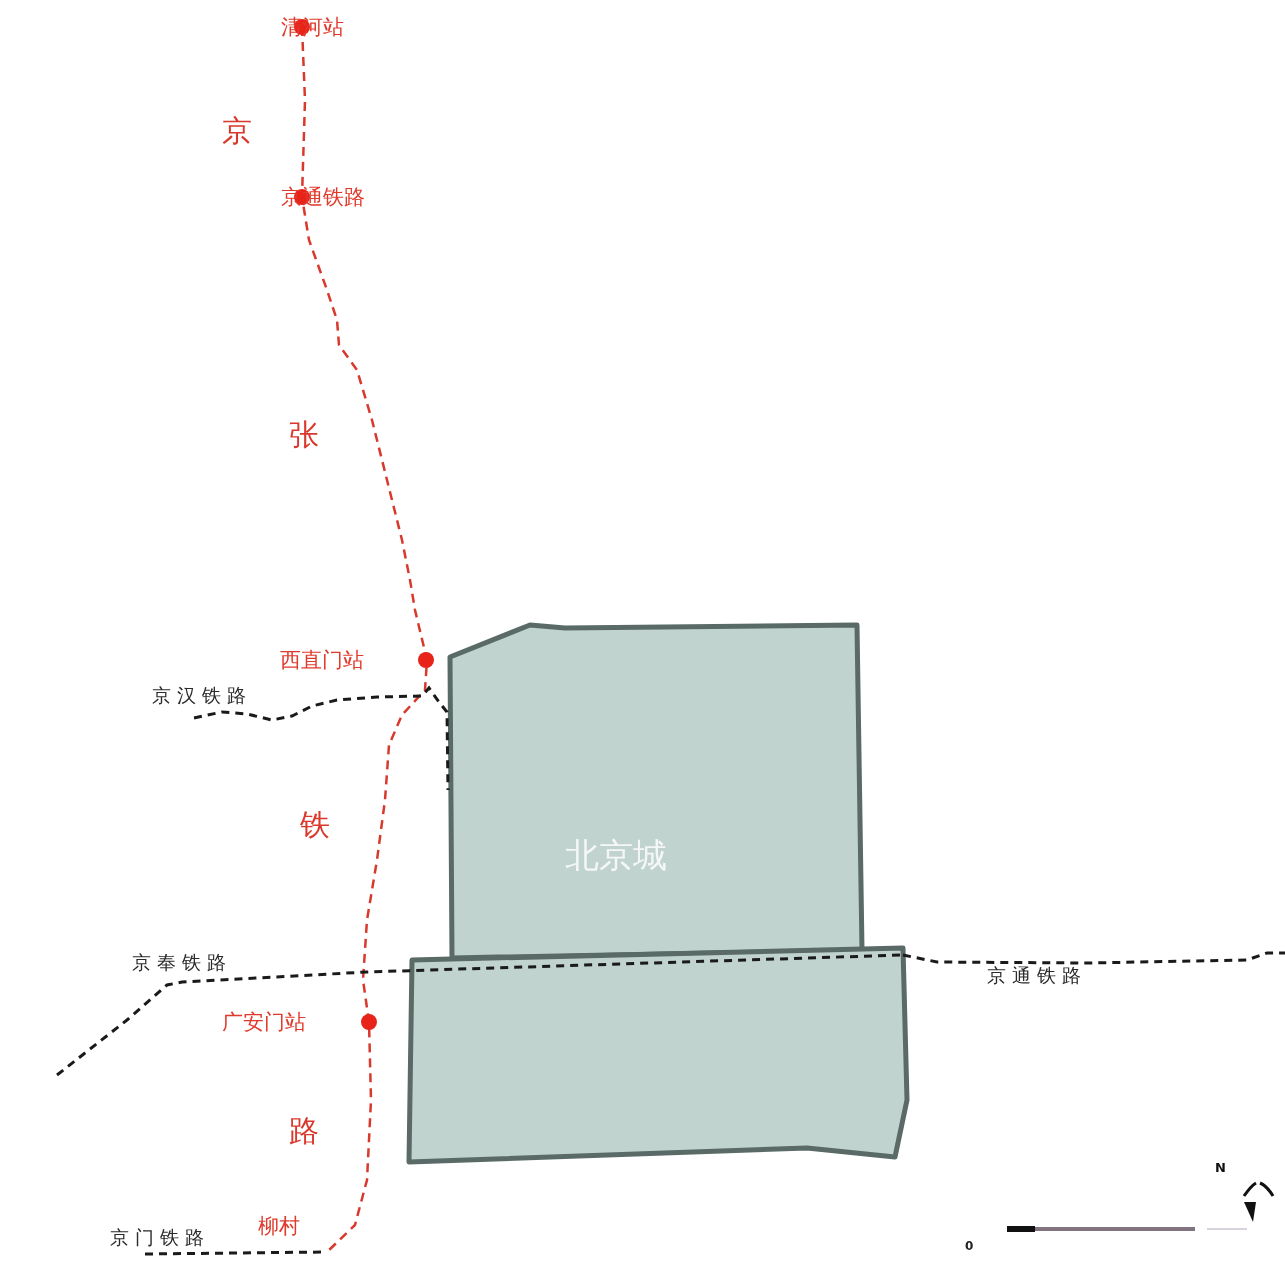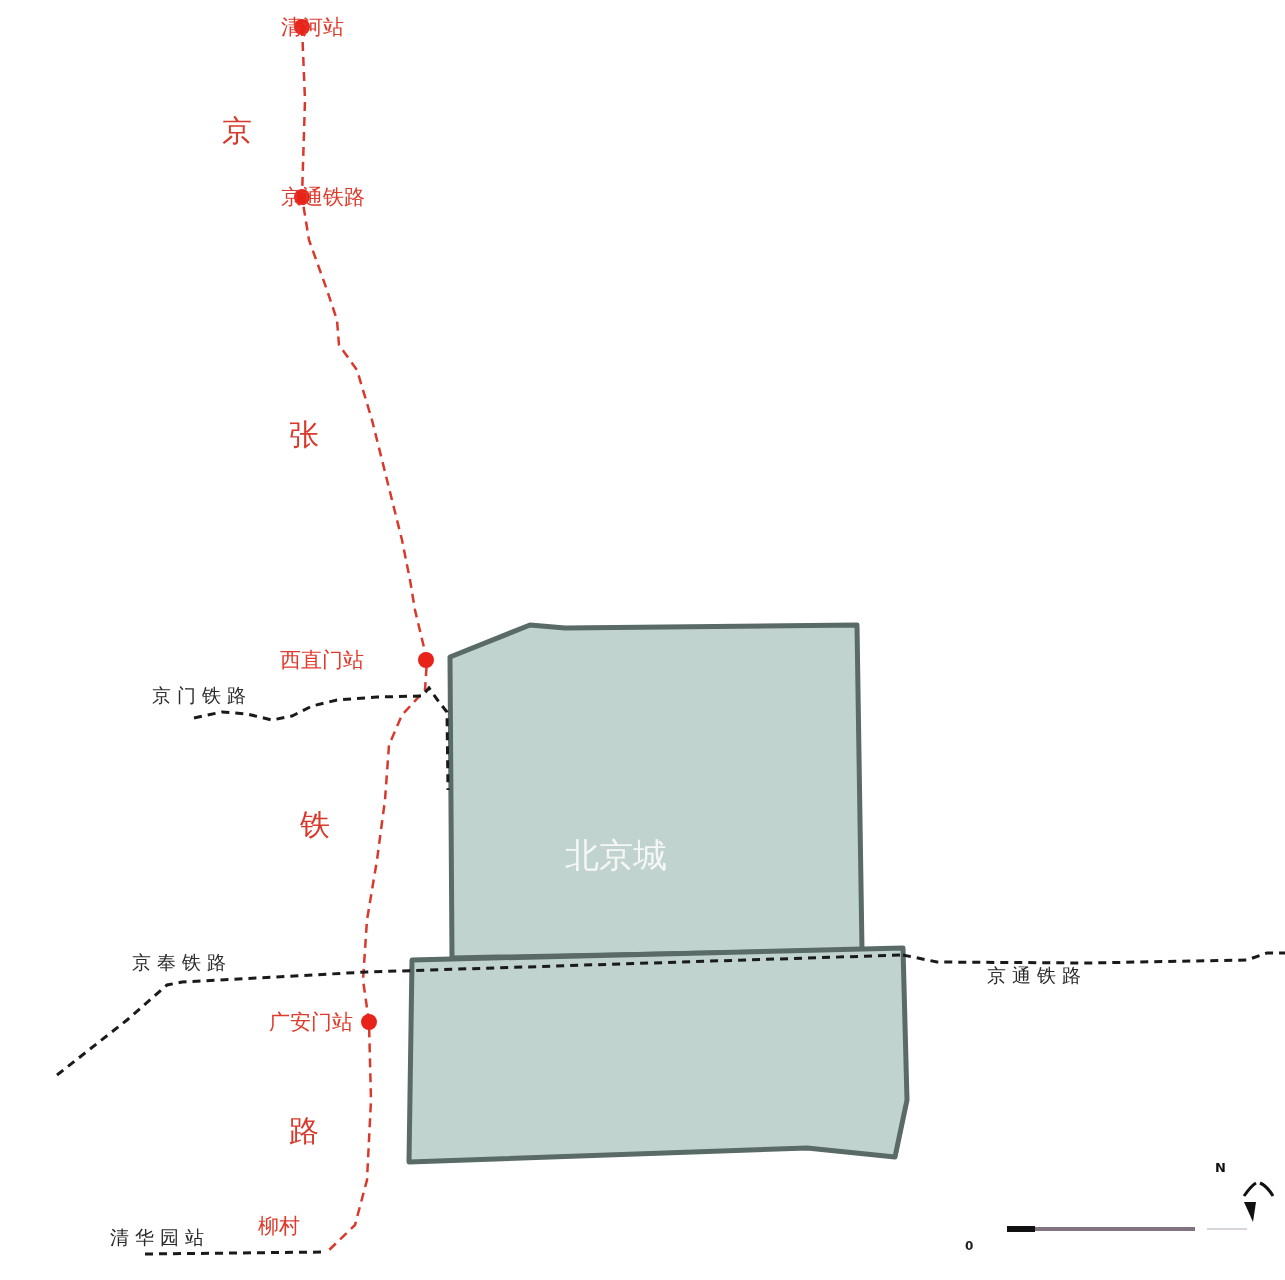--- a/index.html
+++ b/index.html
@@ -47,34 +47,34 @@
       <path d="M1207,1196 Q1214,1186 1219,1183" fill="none" stroke="#111" stroke-width="3"></path>
       <path d="M1223,1183 Q1230,1186 1236,1196" fill="none" stroke="#111" stroke-width="3"></path>
       <path d="M1207,1202 L1219,1202 L1216,1222 Z" fill="#111"></path>
     </g>
   </svg>
 
   
   <span class="lbl station-lbl" style="left:281px;top:17px;">清河站</span>
   <span class="lbl station-lbl" style="left:281px;top:187px;">京通铁路</span>
   <span class="lbl station-lbl" style="left:280px;top:651px;font-family:Liberation Mono, monospace;">西直门站</span>
-  <span class="lbl station-lbl" style="left:222px;top:1012px;margin-left:47px;">广安门站</span>
+  <span class="lbl station-lbl" style="left:222px;top:1012px;">广安门站</span>
   <span class="lbl station-lbl" style="left:258px;top:1216px;">柳村</span>
 
   
   <span class="lbl route-char" style="left:222px;top:116px;">京</span>
   <span class="lbl route-char" style="left:289px;top:420px;">张</span>
   <span class="lbl route-char" style="left:300px;top:810px;">铁</span>
   <span class="lbl route-char" style="left:289px;top:1116px;">路</span>
 
   
-  <span class="lbl rail-lbl" style="left:152px;top:686px;">京门铁路</span>
+  <span class="lbl rail-lbl" style="left:152px;top:686px;">京汉铁路</span>
   <span class="lbl rail-lbl" style="left:132px;top:953px;">京奉铁路</span>
   <span class="lbl rail-lbl" style="left:987px;top:966px;">京通铁路</span>
-  <span class="lbl rail-lbl" style="left:110px;top:1228px;">清华园站</span>
+  <span class="lbl rail-lbl" style="left:110px;top:1228px;">京门铁路</span>
 
   
   <span class="lbl city-lbl" style="left:565px;top:838px;">北京城</span>
 
   
   <span class="lbl scale-zero" style="left:965px;top:1240px;">0</span>
   <span class="lbl north-n" style="left:1215px;top:1161px;">N</span>
 </div>
 
 </body></html>

